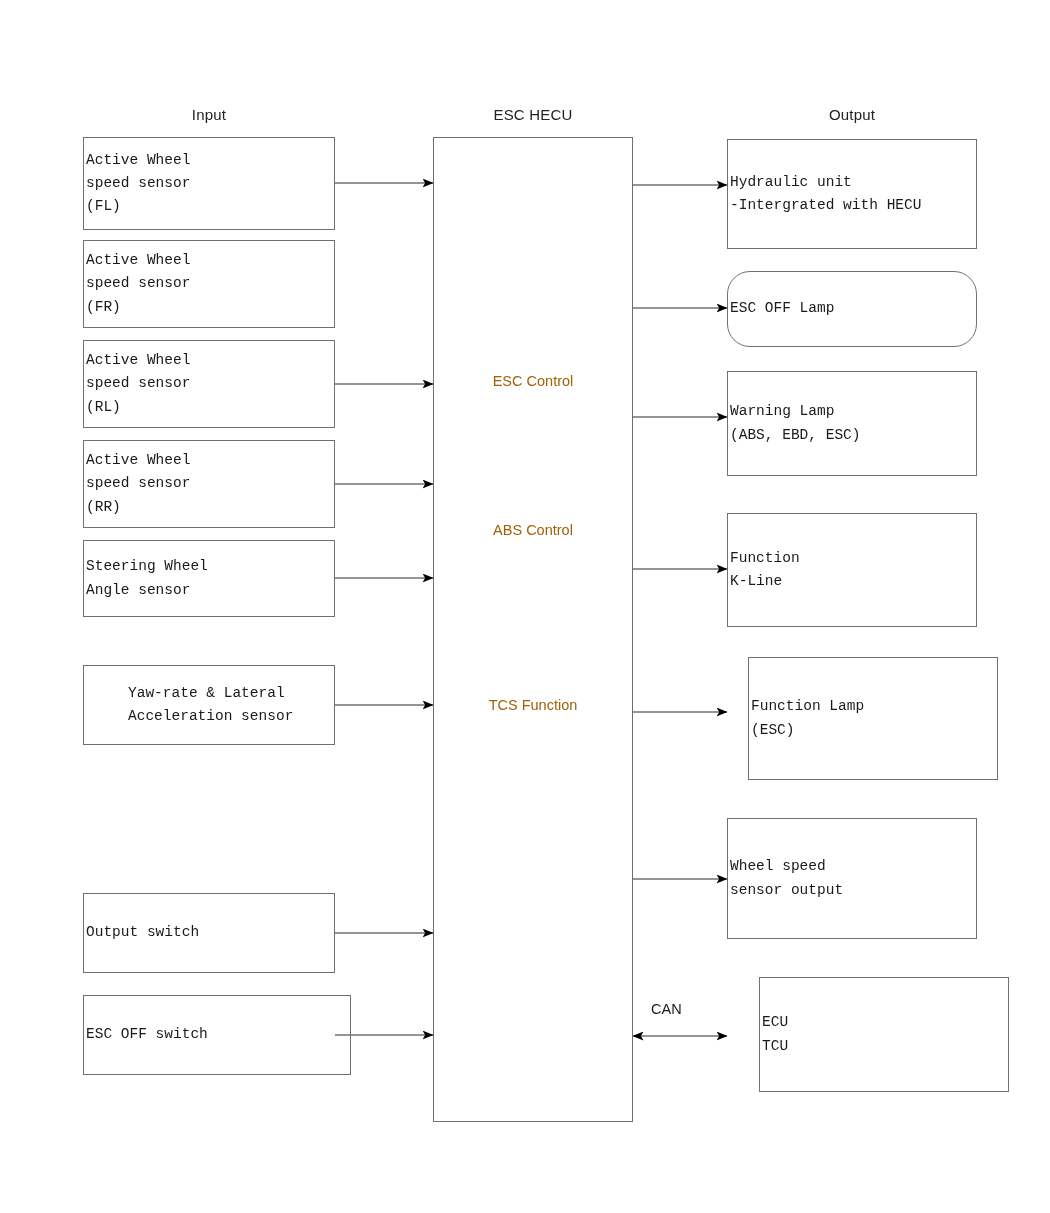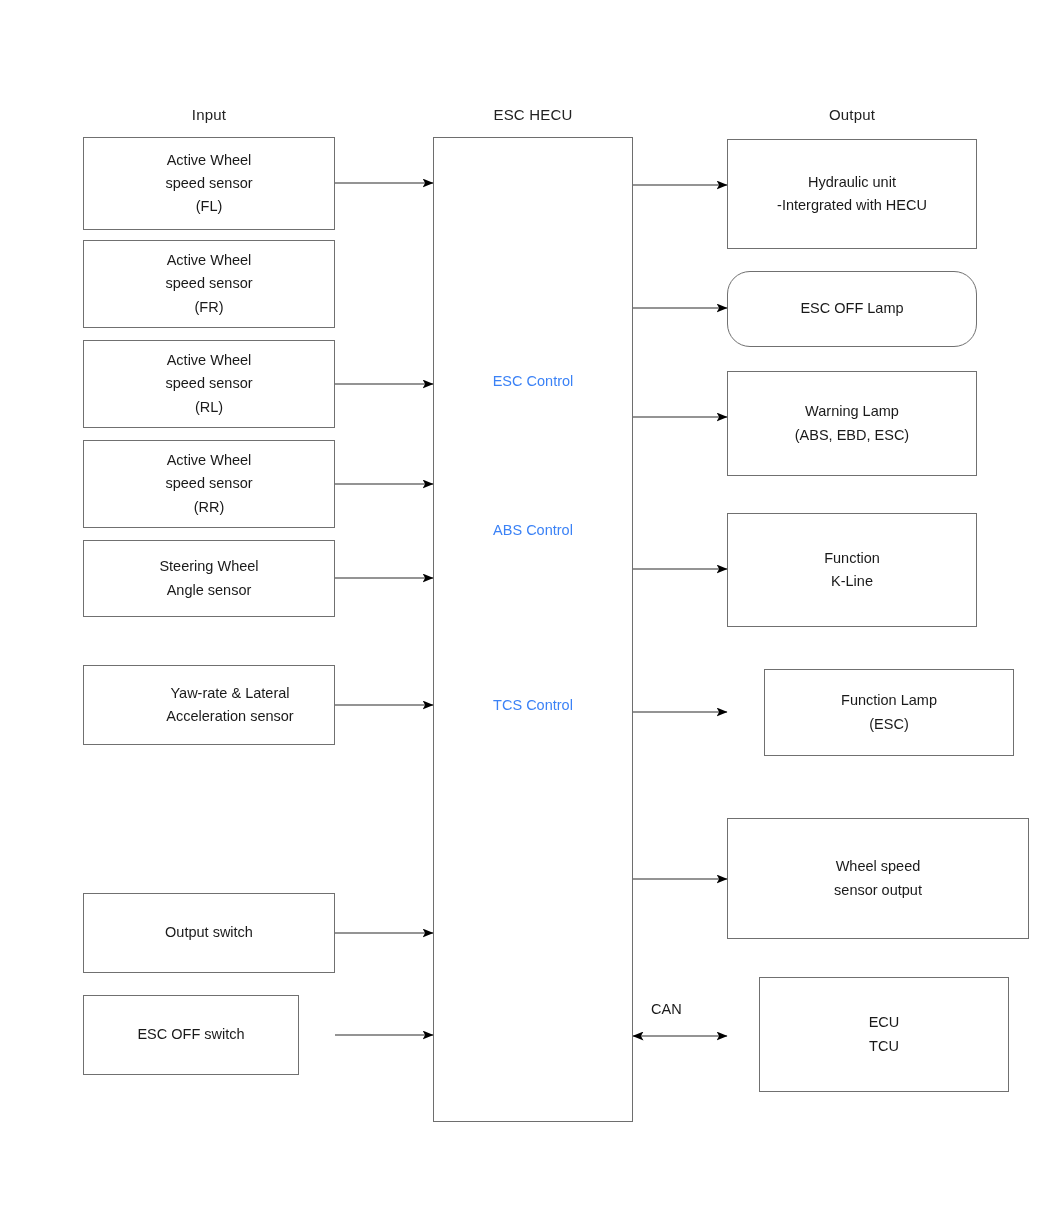--- a/index.html
+++ b/index.html
@@ -8,51 +8,51 @@
   #canvas{position:relative;width:1050px;height:1213px;background:#ffffff;overflow:hidden;}
 
   .col-title{
     position:absolute;font-size:15px;color:#222;text-align:center;
     white-space:nowrap;letter-spacing:.2px;
   }
 
   .node{
     position:absolute;box-sizing:border-box;
     background:#ffffff;border:1.4px solid #707070;
-    display:flex;flex-direction:column;align-items:center;justify-content:center;
-    text-align:center;font-size:14.5px;line-height:1.05;color:#1a1a1a;
+    display:flex;flex-direction:column;align-items:flex-start;justify-content:center;
+    text-align:center;font-size:14.5px;line-height:1.05;color:#1a1a1a;font-family:Liberation Mono, monospace;
   }
   .node .ln{display:block;padding:4px 2px;white-space:nowrap;}
 
   .hecu{
     position:absolute;box-sizing:border-box;background:#fff;border:1.4px solid #6e6e6e;
     left:433px;top:137px;width:200px;height:985px;
   }
   .hecu-lbl{
     position:absolute;left:0;width:200px;text-align:center;
-    font-size:14.5px;color:#3b82f6;white-space:nowrap;
+    font-size:14.5px;color:#a16207;white-space:nowrap;
   }
 
   svg.wires{position:absolute;left:0;top:0;width:1050px;height:1213px;pointer-events:none;}
   .can-lbl{position:absolute;font-size:14.5px;color:#1a1a1a;white-space:nowrap;}
 </style>
 </head>
 <body>
 
 <div id="canvas">
 
   <div class="col-title" id="title-input" style="left:83px;top:106px;width:252px;">Input</div>
   <div class="col-title" id="title-center" style="left:433px;top:106px;width:200px;">ESC HECU</div>
   <div class="col-title" id="title-output" style="left:727px;top:106px;width:250px;">Output</div>
 
   <div class="hecu" id="hecu-block"></div>
   <div id="hecu-functions">
       <div class="hecu-lbl" style="left: 433px; top: 373px; width: 200px;">ESC Control</div>
       <div class="hecu-lbl" style="left: 433px; top: 522px; width: 200px;">ABS Control</div>
-      <div class="hecu-lbl" style="left: 433px; top: 697px; width: 200px;">TCS Control</div>
+      <div class="hecu-lbl" style="left: 433px; top: 697px; width: 200px;">TCS Function</div>
     </div>
 
   <div id="input-nodes">
       <div class="node" style="left: 83px; top: 137px; width: 252px; height: 93px;">
         <span class="ln">Active Wheel</span>
         <span class="ln">speed sensor</span>
         <span class="ln">(FL)</span>
       </div>
       <div class="node" style="left: 83px; top: 240px; width: 252px; height: 88px;">
         <span class="ln">Active Wheel</span>
@@ -73,46 +73,46 @@
         <span class="ln">Steering Wheel</span>
         <span class="ln">Angle sensor</span>
       </div>
       <div class="node" style="left: 83px; top: 665px; width: 252px; height: 80px; padding-left: 42px;">
         <span class="ln">Yaw-rate &amp; Lateral</span>
         <span class="ln">Acceleration sensor</span>
       </div>
       <div class="node" style="left: 83px; top: 893px; width: 252px; height: 80px;">
         <span class="ln">Output switch</span>
       </div>
-      <div class="node" style="left: 83px; top: 995px; width: 216px; height: 80px;">
+      <div class="node" style="left: 83px; top: 995px; width: 268px; height: 80px;">
         <span class="ln">ESC OFF switch</span>
       </div>
     </div>
 
   <div id="output-nodes">
       <div class="node" style="left: 727px; top: 139px; width: 250px; height: 110px;">
         <span class="ln">Hydraulic unit</span>
         <span class="ln">-Intergrated with HECU</span>
       </div>
       <div class="node" style="left: 727px; top: 271px; width: 250px; height: 76px; border-radius: 23px;">
         <span class="ln">ESC OFF Lamp</span>
       </div>
       <div class="node" style="left: 727px; top: 371px; width: 250px; height: 105px;">
         <span class="ln">Warning Lamp</span>
         <span class="ln">(ABS, EBD, ESC)</span>
       </div>
       <div class="node" style="left: 727px; top: 513px; width: 250px; height: 114px;">
         <span class="ln">Function</span>
         <span class="ln">K-Line</span>
       </div>
-      <div class="node" style="left: 764px; top: 657px; width: 250px; height: 87px; margin-top: 12px;">
+      <div class="node" style="left: 748px; top: 657px; width: 250px; height: 123px;">
         <span class="ln">Function Lamp</span>
         <span class="ln">(ESC)</span>
       </div>
-      <div class="node" style="left: 727px; top: 818px; width: 302px; height: 121px;">
+      <div class="node" style="left: 727px; top: 818px; width: 250px; height: 121px;">
         <span class="ln">Wheel speed</span>
         <span class="ln">sensor output</span>
       </div>
       <div class="node" style="left: 727px; top: 977px; width: 250px; height: 115px; margin-left: 32px;">
         <span class="ln">ECU</span>
         <span class="ln">TCU</span>
       </div>
     </div>
 
   <div class="can-lbl" id="can-label" style="left: 651px; top: 1001px;">CAN</div>

